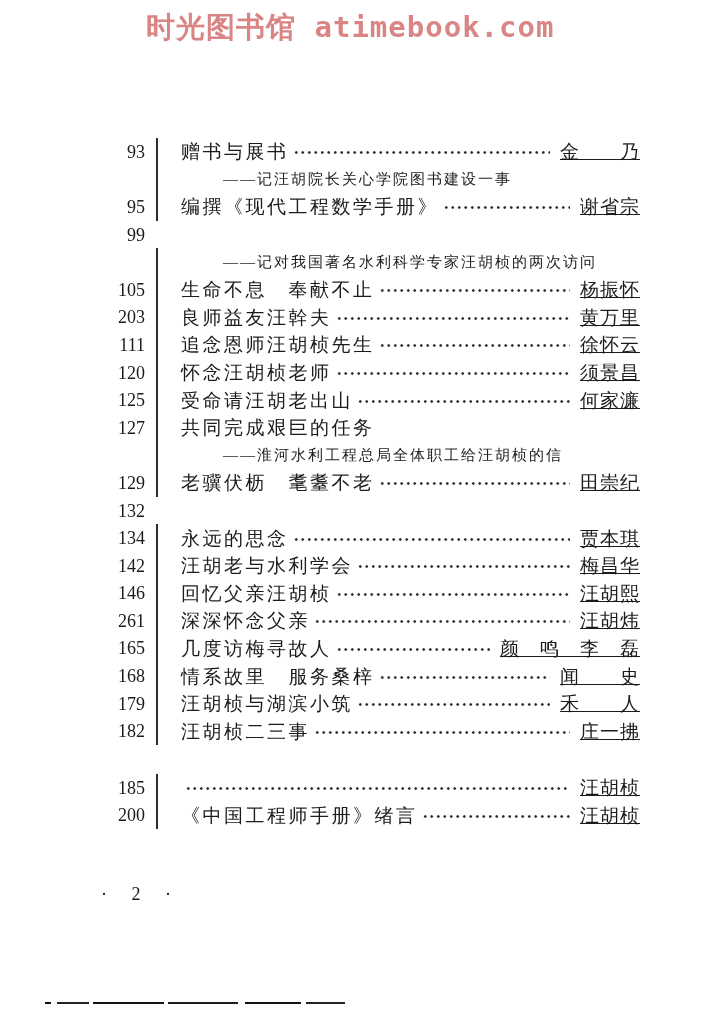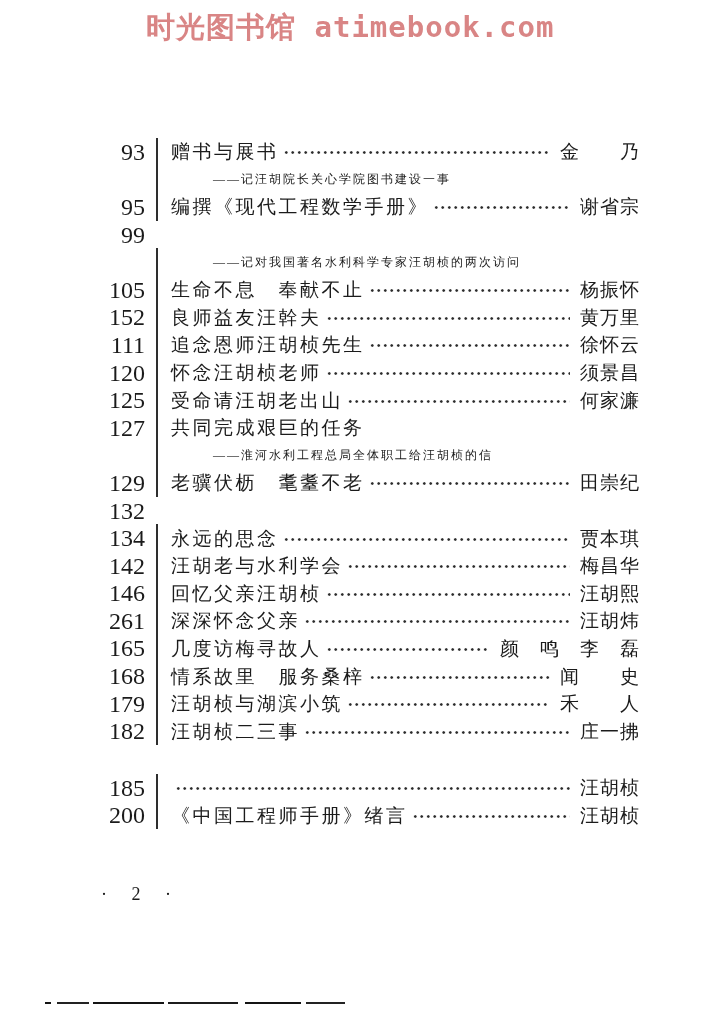--- a/index.html
+++ b/index.html
@@ -20,47 +20,47 @@
     white-space:nowrap;
     color:#d98585;
   }
   .toc {
     position:absolute; left:100px; top:138px; width:540px;
   }
   .row { display:flex; align-items:center; height:27.6px; }
   .num {
     flex:none; width:56px; box-sizing:border-box;
     text-align:right; padding-right:11px;
-    font-size:24px; line-height:1;
+    font-size:18px; line-height:1;
   }
   .rest {
     flex:1; min-width:0; height:100%;
     border-left:2px solid #2e2e2e;
-    padding-left:13px;
+    padding-left:23px;
     display:flex; align-items:center;
   }
   .title {
     flex:none; font-size:19px; line-height:1;
     letter-spacing:2.5px; white-space:nowrap;
   }
   .leader {
     flex:1; height:5px; align-self:center;
     margin:2px 10px 0 4px;
     background-image:radial-gradient(circle, #2b2b2b 1.1px, transparent 1.5px);
     background-size:6.5px 5px;
     background-repeat:repeat-x;
     background-position:left center;
     min-width:12px;
   }
   .author {
     flex:none; font-size:19px; line-height:1;
-    letter-spacing:1px; white-space:pre;
+    letter-spacing:1px; white-space:pre;text-decoration:underline;
   }
   .subtitle {
-    font-size:12px; line-height:1;
+    font-size:15px; line-height:1;
     letter-spacing:2px; white-space:nowrap;
     margin-left:42px;
   }
   .block-spacer { height:29px; }
   .footer-page {
     position:absolute; left:101px; top:884px;
     font-size:18px; letter-spacing:7px; word-spacing:6px;
   }
   .scan-line {
     position:absolute; top:1001px; left:45px; width:312px; height:3px;
@@ -114,21 +114,21 @@
       </div>
       <div class="row">
         <div class="num">105</div>
         <div class="rest">
           <span class="title">生命不息　奉献不止</span>
           <span class="leader"></span>
           <span class="author">杨振怀</span>
         </div>
       </div>
       <div class="row">
-        <div class="num">152</div>
+        <div class="num">203</div>
         <div class="rest">
           <span class="title">良师益友汪幹夫</span>
           <span class="leader"></span>
           <span class="author">黄万里</span>
         </div>
       </div>
       <div class="row">
         <div class="num">111</div>
         <div class="rest">
           <span class="title">追念恩师汪胡桢先生</span>

